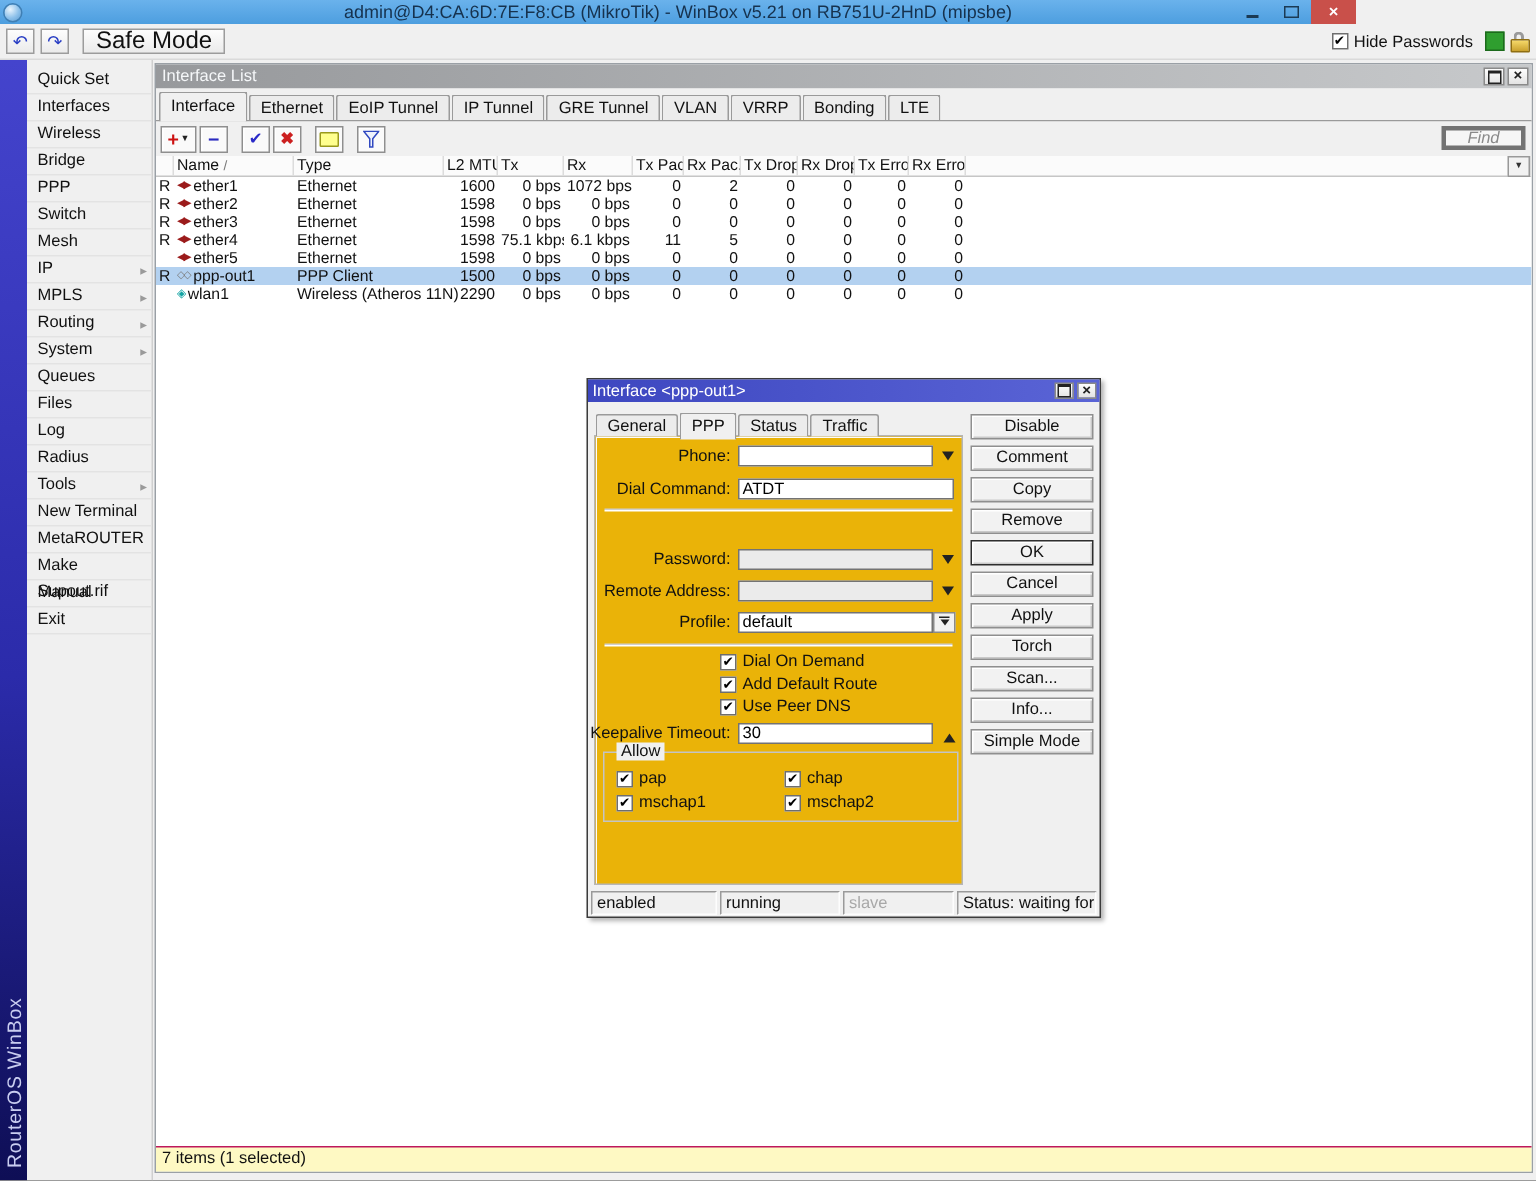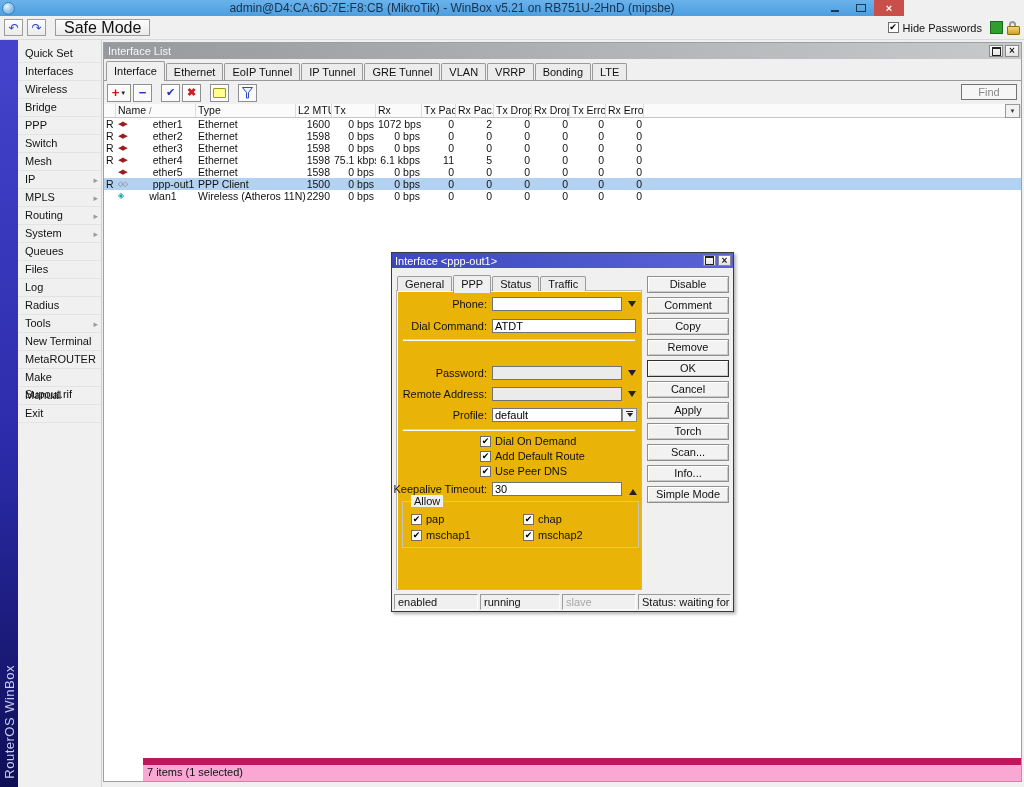--- a/index.html
+++ b/index.html
@@ -61,45 +61,45 @@
                  position:relative;flex:0 0 auto;}
   .ibtn{height:18px;min-width:19px;border:1px solid #8f8f8f;background:#fafafa;display:flex;
         align-items:center;justify-content:center;margin-right:2px;box-shadow:inset 1px 1px 0 #fff;box-sizing:border-box;}
   .gap{width:7px;}
   .ic-add{color:#cc1111;font-weight:bold;font-size:13px;line-height:11px;}
   .ic-caret{font-size:6px;color:#222;margin-left:1px;}
   .ic-minus{color:#2a2ac0;font-weight:bold;font-size:13px;line-height:10px;}
   .ic-check{color:#2a2ac8;font-size:11px;}
   .ic-x{color:#cc2020;font-weight:bold;font-size:11px;}
   .ic-comment{width:11px;height:8px;background:#ffff8e;border:1px solid #99991c;border-radius:1px;}
-  .find-btn{position:absolute;right:4px;top:3px;width:56px;height:16px;border:1px solid #737373;
-            background:#f6f6f6;color:#8a8a8a;display:flex;align-items:center;
+  .find-btn{position:absolute;right:4px;top:3px;width:56px;height:16px;border:3px solid #737373;
+            background:#f6f6f6;color:#8a8a8a;font-style:italic;display:flex;align-items:center;
             justify-content:center;box-sizing:border-box;}
   
   .table{flex:1 1 auto;background:#fff;position:relative;overflow:hidden;
          --cols:12px 80px 100px 36px 44px 46px 34px 38px 38px 38px 36px 38px 1fr;}
   .thead{display:grid;grid-template-columns:var(--cols);height:13px;background:#fbfbfb;
          border-bottom:1px solid #c6c6c6;position:relative;}
   .th{border-right:1px solid #dcdcdc;padding-left:2px;line-height:13px;font-size:10.5px;
       white-space:nowrap;overflow:hidden;position:relative;}
   .sortmark{color:#777;margin-left:3px;font-size:9px;}
   .col-dd{position:absolute;right:1px;top:0;width:13px;height:12px;border:1px solid #999;
           background:#f2f2f2;font-size:6px;display:flex;align-items:center;justify-content:center;color:#333;}
   .trow{display:grid;grid-template-columns:var(--cols);height:12px;line-height:12px;font-size:10.5px;}
   .trow.selected{background:#b3d1f0;}
   .td{padding:0 2px;white-space:nowrap;overflow:hidden;}
   .td.num{text-align:right;}
-  .td.name{overflow:visible;display:flex;align-items:center;gap:24px;}
+  .td.name{overflow:visible;display:flex;align-items:center;}
   .td.type{overflow:visible;}
   .rowicon{font-size:7px;margin-right:2px;letter-spacing:-1px;}
   .icon-ethernet{color:#9b1b1b;}
   .icon-ppp{color:#7a7a7a;}
   .icon-wireless{color:#13a3a3;font-size:8px;}
-  .iface-status{height:16px;border-top:7px solid #be185d;background:#f9a8d4;line-height:15px;
-                padding-left:4px;flex:0 0 auto;margin-left:39px;}
+  .iface-status{height:16px;border-top:1px solid #be185d;background:#fef9c3;line-height:15px;
+                padding-left:4px;flex:0 0 auto;}
   
   .dialog{position:absolute;left:391px;top:252px;width:343px;height:360px;background:#f0f0f0;
           border:1px solid #3b3b3b;box-shadow:2px 2px 3px rgba(0,0,0,.3);z-index:5;box-sizing:border-box;}
   .dlg-title{height:15px;background:linear-gradient(to right,#3d47c0,#5a64d6);color:#fff;
              display:flex;align-items:center;padding-left:3px;}
   .dlg-tabs{position:absolute;left:5px;top:21px;height:17px;display:flex;align-items:flex-end;z-index:2;}
   .dlg-tabs .tab{height:14px;line-height:14px;}
   .dlg-tabs .tab.active{height:17px;line-height:17px;background:#f0f0f0;margin-bottom:-2px;}
   .dlg-pane{position:absolute;left:4px;top:37px;width:246px;height:300px;border:1px solid #b6b6b6;
             background:#eab308;box-shadow:inset 1px 1px 0 #fcfcfc;box-sizing:border-box;}

